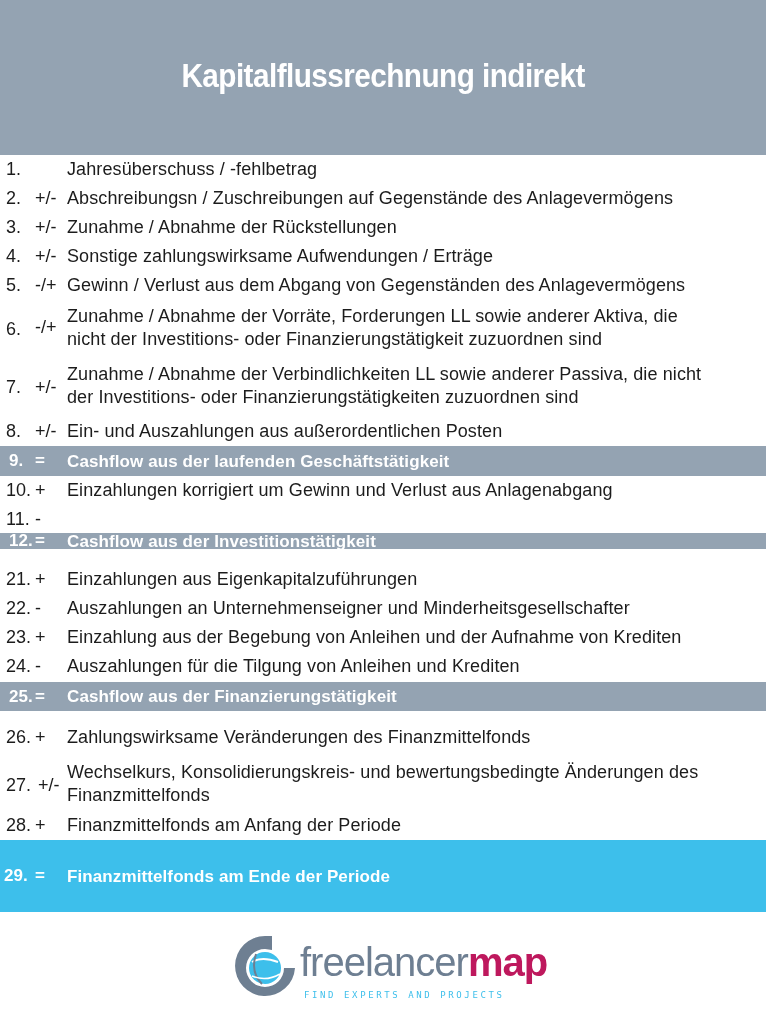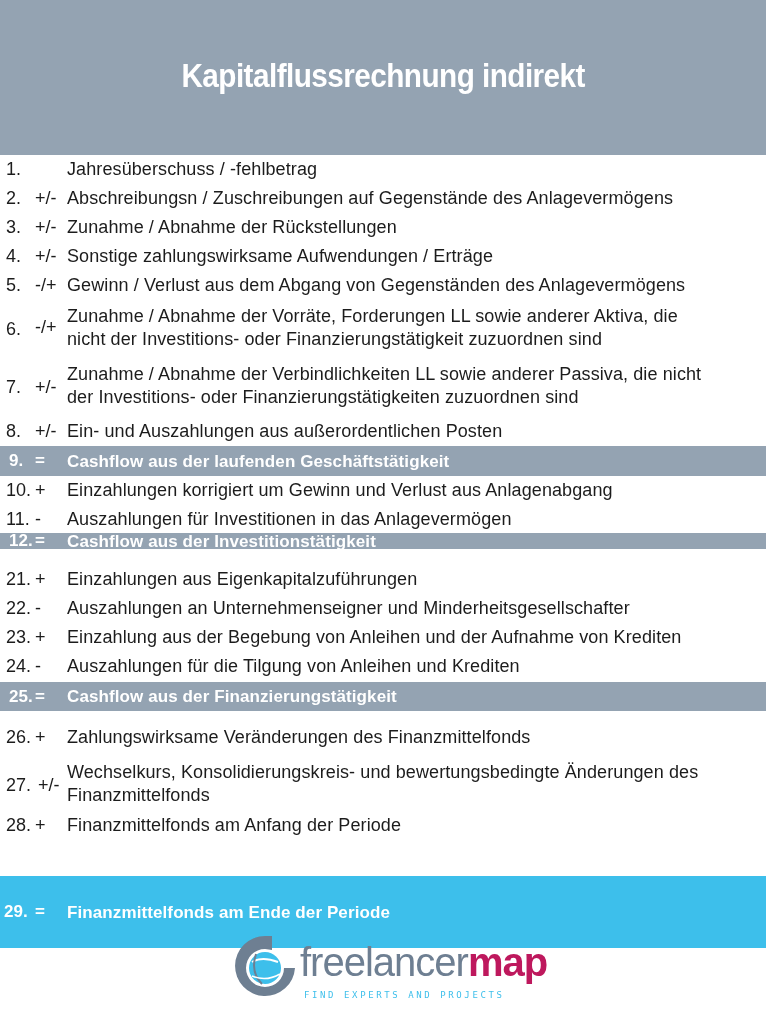--- a/index.html
+++ b/index.html
@@ -115,21 +115,20 @@
 
   <div class="row" style="top:321px;height:29px;">
     <span class="num">10.</span>
     <span class="sign">+</span>
     <span class="text">Einzahlungen korrigiert um Gewinn und Verlust aus Anlagenabgang</span>
   </div>
 
   <div class="row" style="top:350px;height:28px;">
     <span class="num">11.</span>
     <span class="sign">-</span>
-    <span class="text">Auszahlungen für Investitionen in das Anlagevermögen</span>
   </div>
 
   <div class="row band" style="top:378px;height:16px;">
     <span class="num">12.</span>
     <span class="sign">=</span>
     <span class="text">Cashflow aus der Investitionstätigkeit</span>
   </div>
 
   <div class="row" style="top:410px;height:29px;padding-left:20px;">
     <span class="num">21.</span>
@@ -173,21 +172,21 @@
     <span class="text" style="top:3px;">Wechselkurs, Konsolidierungskreis- und bewertungsbedingte Änderungen des</span>
     <span class="text" style="top:26px;">Finanzmittelfonds</span>
   </div>
 
   <div class="row" style="top:656px;height:29px;">
     <span class="num">28.</span>
     <span class="sign">+</span>
     <span class="text">Finanzmittelfonds am Anfang der Periode</span>
   </div>
 
-  <div class="row final" style="top:685px;height:72px;margin-top:36px;">
+  <div class="row final" style="top:685px;height:72px;">
     <span class="num">29.</span>
     <span class="sign">=</span>
     <span class="text">Finanzmittelfonds am Ende der Periode</span>
   </div>
 </div>
 
 <div class="logo">
   <svg width="66" height="72" viewBox="0 0 66 72" style="position:absolute;left:0;top:0;">
     <path d="M33 4 A30 30 0 1 0 63 36 L52 36 A19 19 0 1 1 33 17 Z" fill="#6e7f92"></path>
     <path d="M33 4 L40 4 L40 18 L33 17 Z" fill="#6e7f92"></path>

